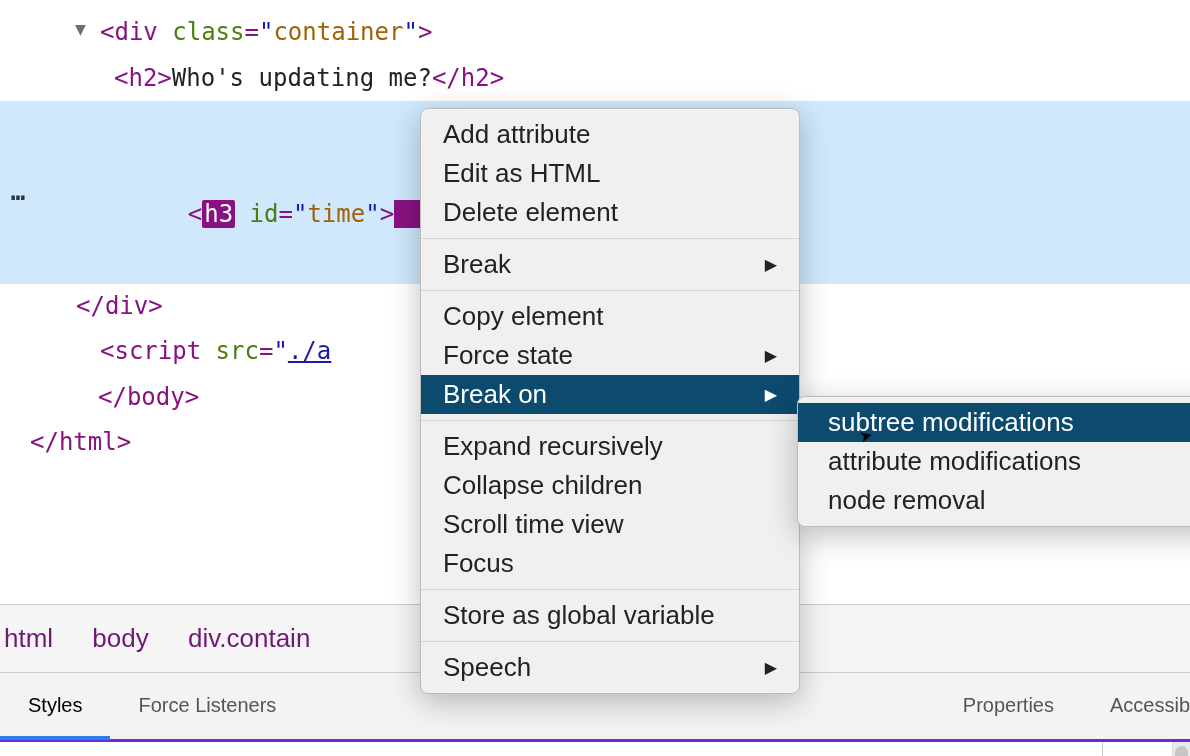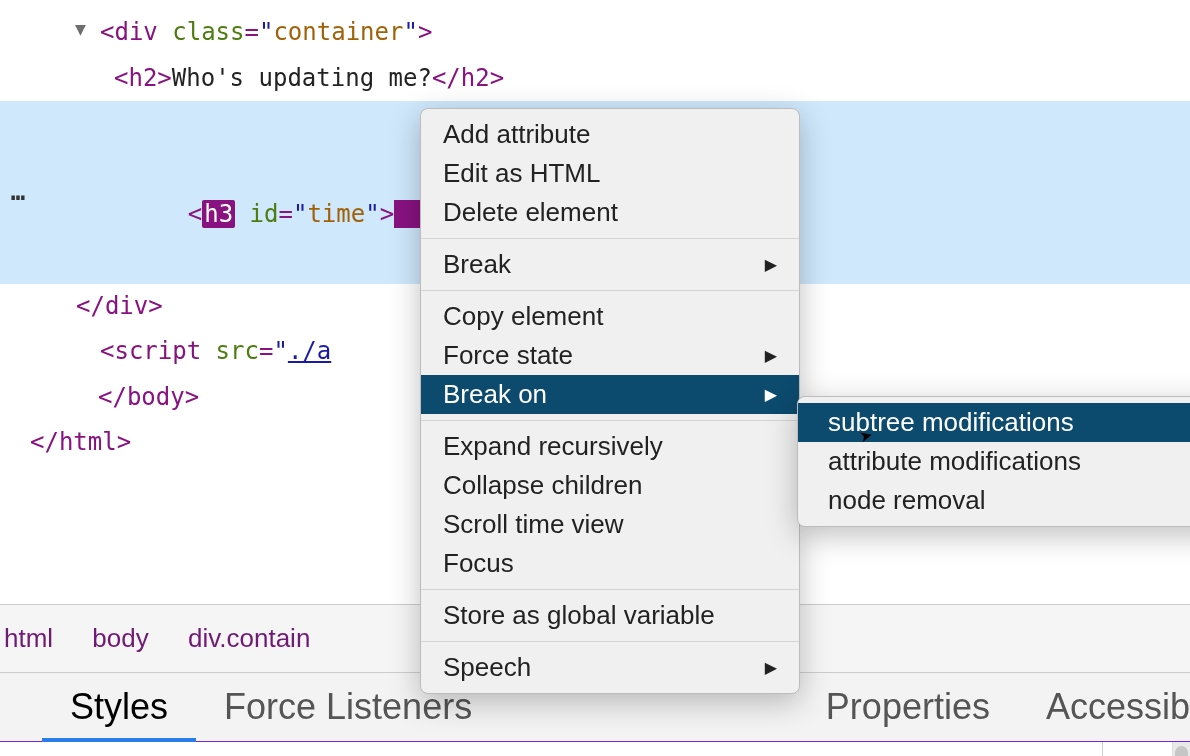--- a/index.html
+++ b/index.html
@@ -84,29 +84,28 @@
       padding: 18px 4px 18px 4px;
       font-family: -apple-system, 'Helvetica Neue', sans-serif;
       font-size: 26px;
       color: #701a75;
       background: #f5f5f5;
     }
     .breadcrumb span { margin-right: 32px; }
 
     .tabs {
       border-top: 1px solid #ccc;
-      border-bottom: 1px solid #6d28d9;
-      display: flex;
-      font-family: -apple-system, 'Helvetica Neue', sans-serif;
-      font-size: 36px;
+      border-bottom: 3px solid #6d28d9;
+      display: flex;
+      font-family: -apple-system, 'Helvetica Neue', sans-serif;
+      font-size: 20px;
       color: #555;
       background: #f3f3f3;
       height: 70px;
       align-items: center;
-      padding-left: 42px;
     }
     .tab { padding: 0 28px; height: 100%; display: flex; align-items: center; position: relative; }
     .tab.active { color: #000; }
     .tab.active::after {
       content: '';
       position: absolute;
       left: 0; right: 0; bottom: -1px;
       height: 4px;
       background: #2b7de9;
     }

